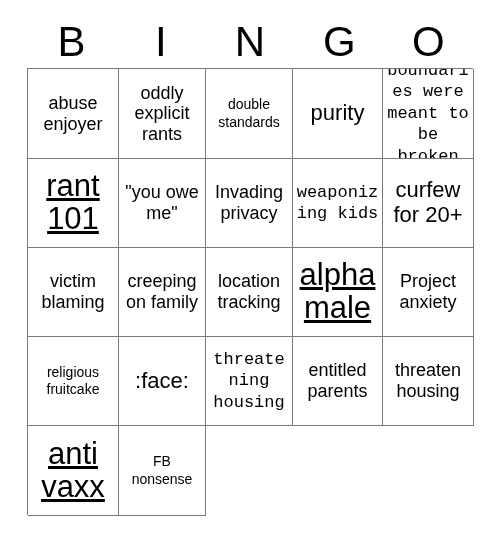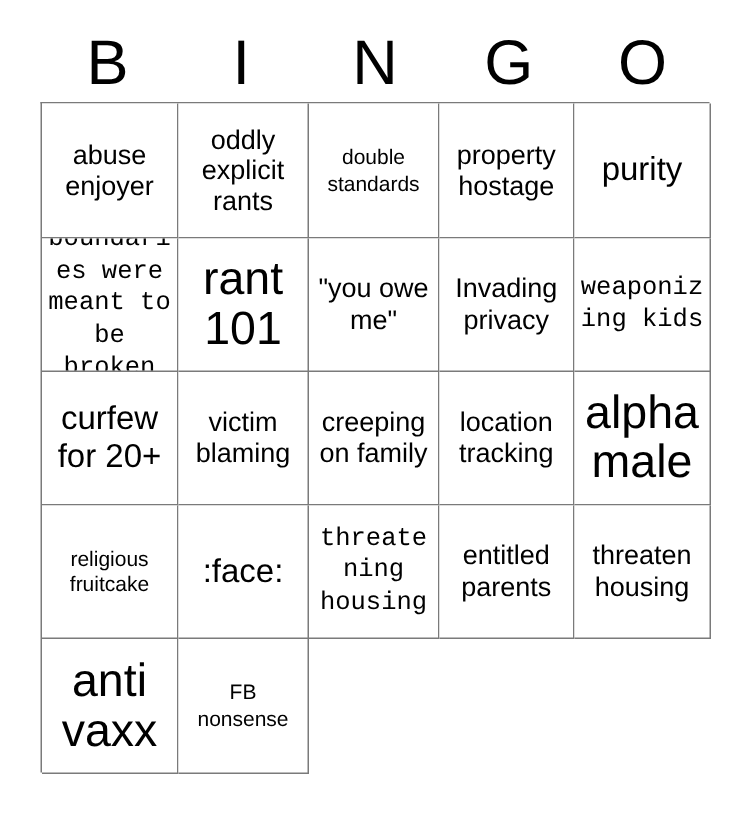--- a/index.html
+++ b/index.html
@@ -73,21 +73,21 @@
     display: block;
     width: 100%;
     line-height: 1.12;
     word-wrap: break-word;
   }
   
   .size-xs .cell-text { font-size: 17px; line-height: 1.26; font-family: Liberation Mono, monospace; }
   .size-s  .cell-text { font-size: 14px; line-height: 1.22; text-align: center; }
   .size-m  .cell-text { font-size: 18px; line-height: 1.14; }
   .size-l  .cell-text { font-size: 22px; line-height: 1.12; }
-  .size-xxl .cell-text { font-size: 31px; line-height: 1.06; }
+  .size-xxl .cell-text { font-size: 31px; line-height: 1.06; text-decoration: underline; }
 </style>
 </head>
 <body>
 
 <div id="bingo-card">
 
   <div id="header-row">
     <div class="header-letter">B</div>
     <div class="header-letter">I</div>
     <div class="header-letter">N</div>
@@ -98,23 +98,20 @@
   <div id="bingo-grid">
 
     <div class="bingo-cell size-m">
         <span class="cell-text">abuse enjoyer</span>
       </div>
     <div class="bingo-cell size-m">
         <span class="cell-text">oddly explicit rants</span>
       </div>
     <div class="bingo-cell size-s">
         <span class="cell-text">double standards</span>
-      </div>
-    <div class="bingo-cell size-m">
-        <span class="cell-text">property hostage</span>
       </div>
 
     <div class="bingo-cell size-l">
         <span class="cell-text">purity</span>
       </div>
     <div class="bingo-cell size-xs">
         <span class="cell-text">boundaries were meant to be broken</span>
       </div>
     <div class="bingo-cell size-xxl">
         <span class="cell-text">rant 101</span>
@@ -138,20 +135,23 @@
     <div class="bingo-cell size-m">
         <span class="cell-text">creeping on family</span>
       </div>
 
     <div class="bingo-cell size-m">
         <span class="cell-text">location tracking</span>
       </div>
     <div class="bingo-cell size-xxl">
         <span class="cell-text">alpha male</span>
       </div>
+    <div class="bingo-cell size-m">
+        <span class="cell-text">Project anxiety</span>
+      </div>
     <div class="bingo-cell size-s">
         <span class="cell-text">religious fruitcake</span>
       </div>
     <div class="bingo-cell size-l">
         <span class="cell-text">:face:</span>
       </div>
 
     <div class="bingo-cell size-xs">
         <span class="cell-text">threatening housing</span>
       </div>

